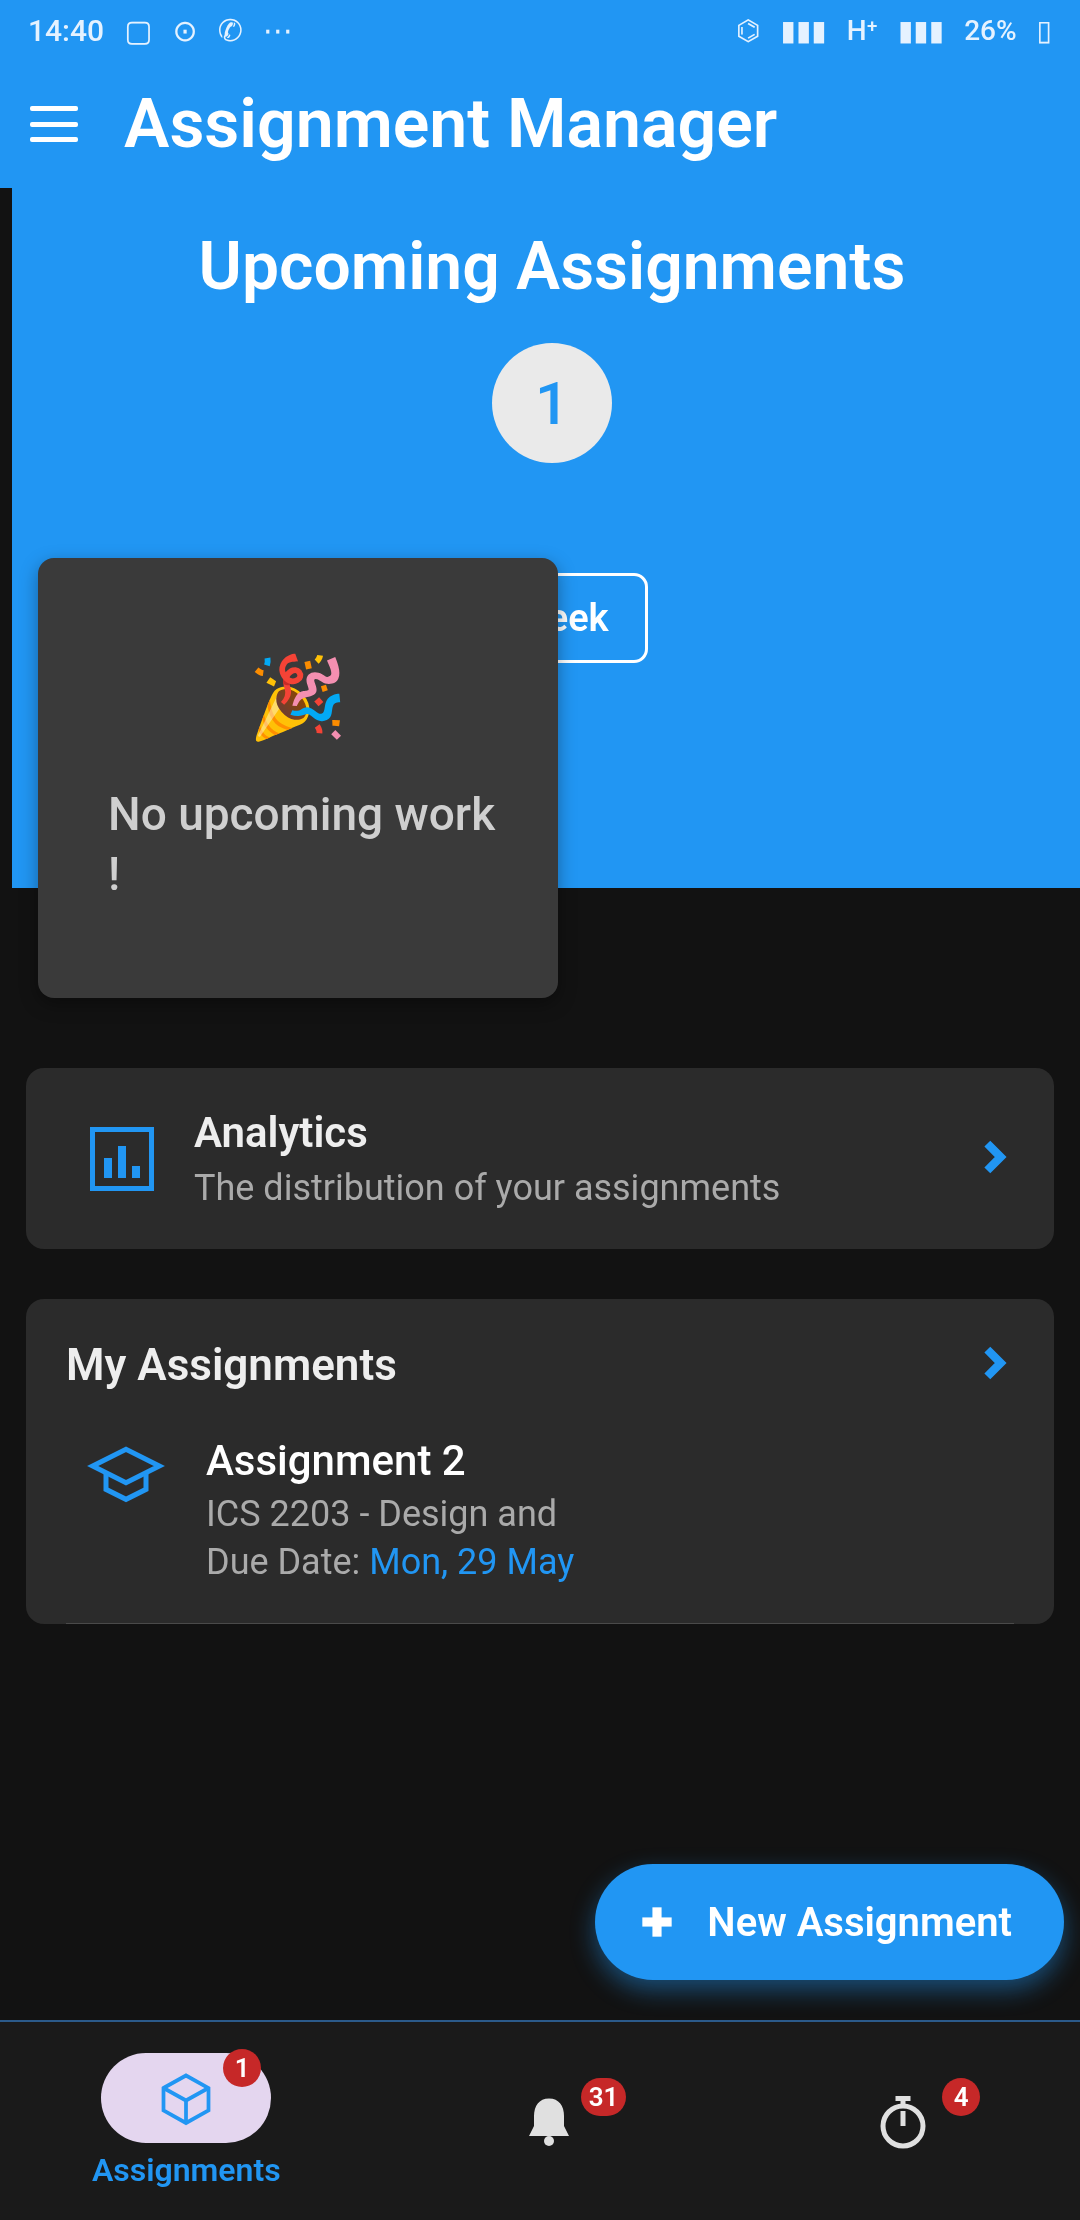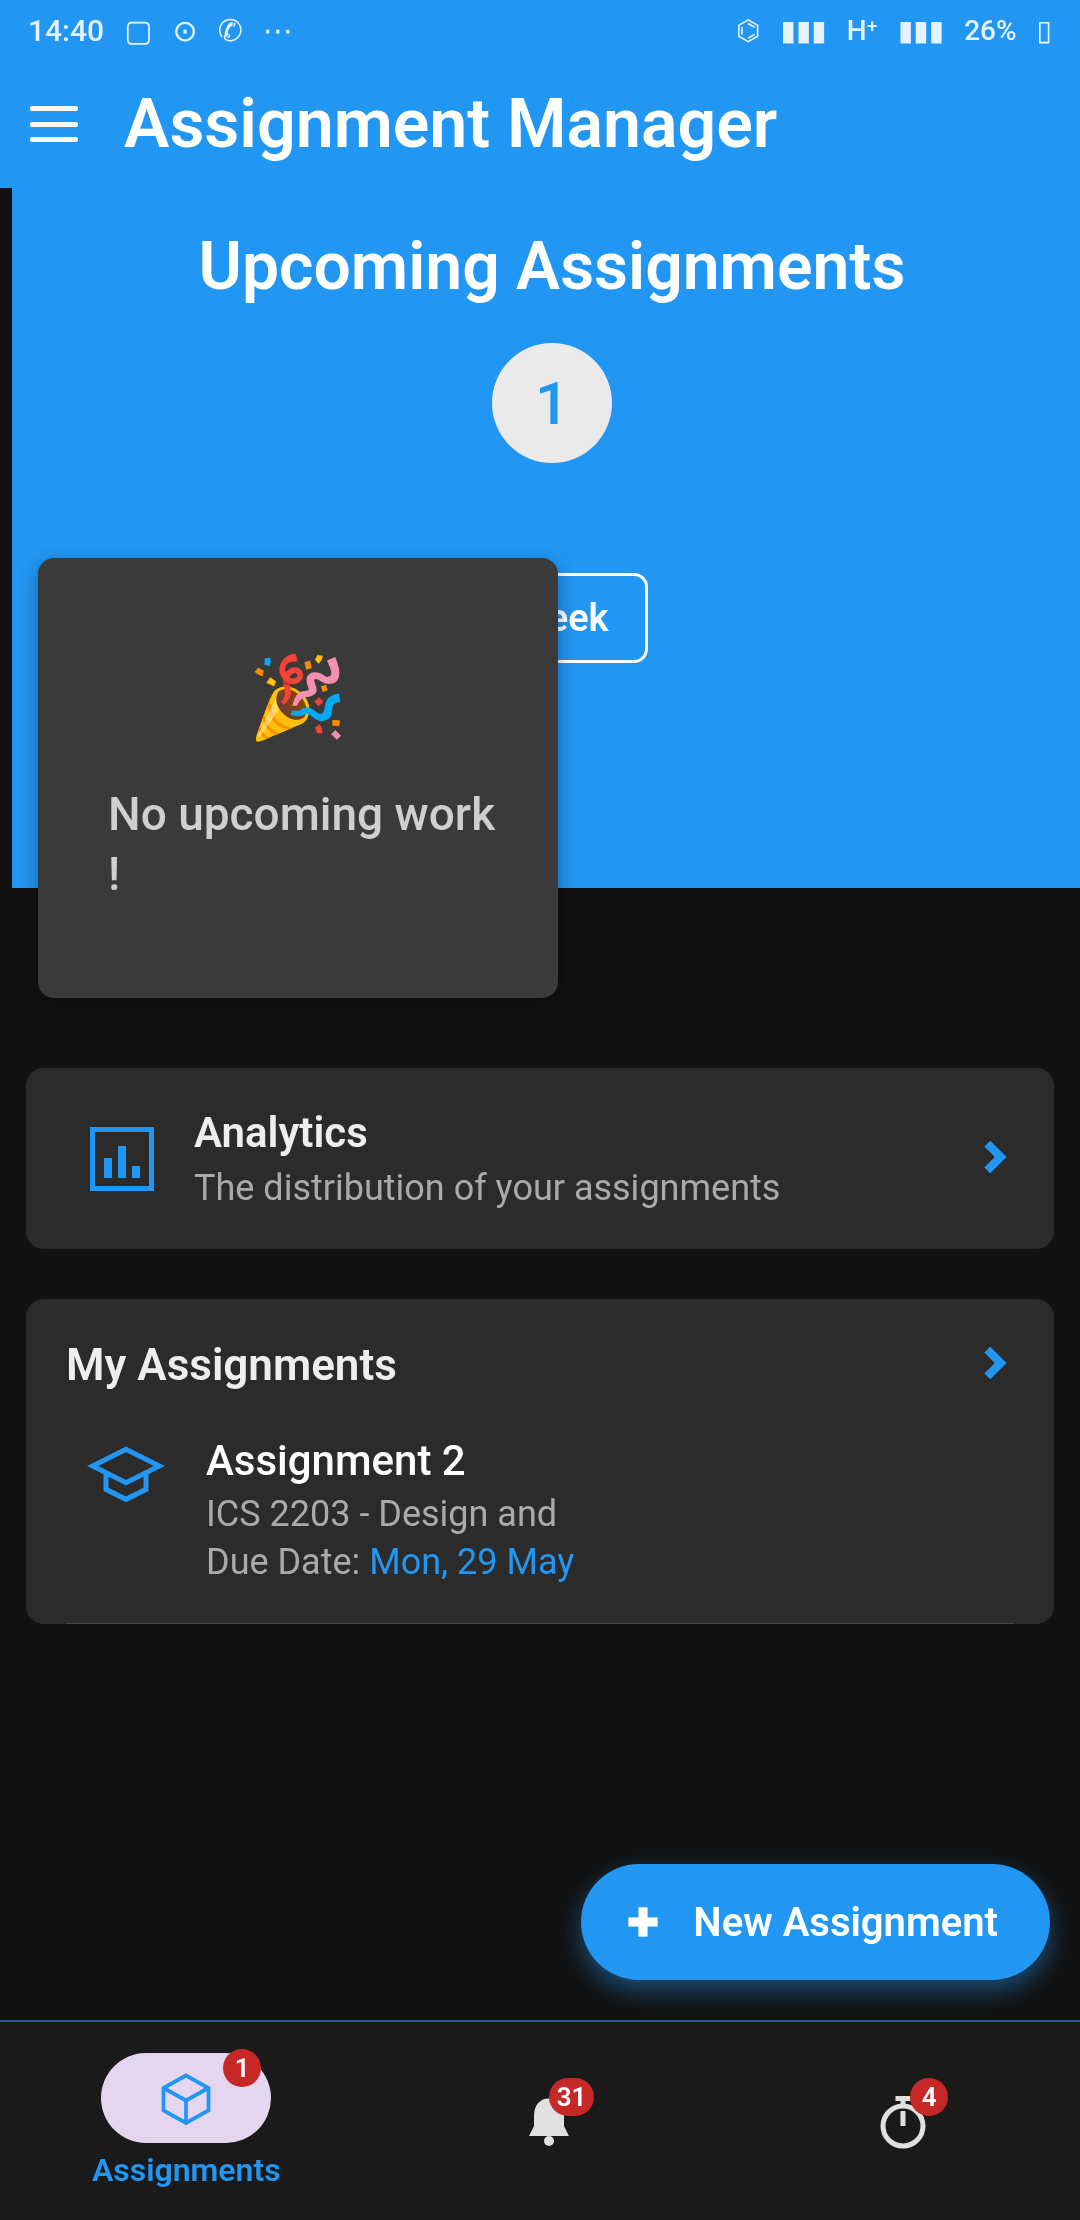--- a/index.html
+++ b/index.html
@@ -44,30 +44,30 @@
   .myassign .header{display:flex;align-items:center;justify-content:space-between;}
   .myassign .header h2{color:#eee;font-size:44px;font-weight:600;}
   .assignment-row{display:flex;gap:40px;align-items:flex-start;padding:0 0 40px 20px;border-bottom:1px solid #4a4a4a;margin-top:45px;}
   .grad-icon svg{width:80px;height:80px;stroke:#2196F3;fill:none;stroke-width:3;}
   .assignment-row .info .name{color:#fff;font-size:42px;font-weight:500;margin-bottom:8px;}
   .assignment-row .info .course{color:#aaa;font-size:36px;margin-bottom:6px;}
   .assignment-row .info .due{font-size:36px;}
   .assignment-row .info .due .lbl{color:#aaa;}
   .assignment-row .info .due .date{color:#2196F3;}
   
-  .fab{position:absolute;right:30px;bottom:240px;background:#2196F3;color:#fff;border-radius:60px;height:116px;padding:0 52px 0 40px;display:flex;align-items:center;gap:28px;font-size:40px;font-weight:600;box-shadow:0 10px 24px rgba(33,150,243,.45);cursor:pointer;}
+  .fab{position:absolute;right:16px;bottom:240px;background:#2196F3;color:#fff;border-radius:60px;height:116px;padding:0 52px 0 40px;display:flex;align-items:center;gap:28px;font-size:40px;font-weight:600;box-shadow:0 10px 24px rgba(33,150,243,.45);cursor:pointer;}
   .fab svg{width:44px;height:44px;stroke:#fff;stroke-width:5;}
   
   .bottomnav{position:absolute;bottom:0;left:0;width:100%;height:200px;background:#1a1a1a;border-top:2px solid #2b5a8a;display:flex;align-items:center;justify-content:space-around;}
   .navitem{display:flex;flex-direction:column;align-items:center;gap:8px;position:relative;cursor:pointer;}
   .navitem .pill{width:170px;height:90px;border-radius:46px;display:flex;align-items:center;justify-content:center;position:relative;}
   .navitem.active .pill{background:#e4d6ef;}
   .navitem .pill svg{width:60px;height:60px;}
   .navitem .label{font-size:32px;color:#2196F3;font-weight:600;}
-  .nav-badge{position:absolute;top:2px;right:40px;background:#c62828;color:#fff;border-radius:20px;min-width:38px;height:38px;font-size:26px;font-weight:600;display:flex;align-items:center;justify-content:center;padding:0 8px;}
+  .nav-badge{position:absolute;top:2px;right:8px;background:#c62828;color:#fff;border-radius:20px;min-width:38px;height:38px;font-size:26px;font-weight:600;display:flex;align-items:center;justify-content:center;padding:0 8px;}
   .navitem:nth-child(1) .nav-badge{top:-4px;right:10px;}
 </style>
 </head>
 <body>
 
 <div class="screen">
 
   <div class="statusbar">
     <div class="left">
       <span>14:40</span>

